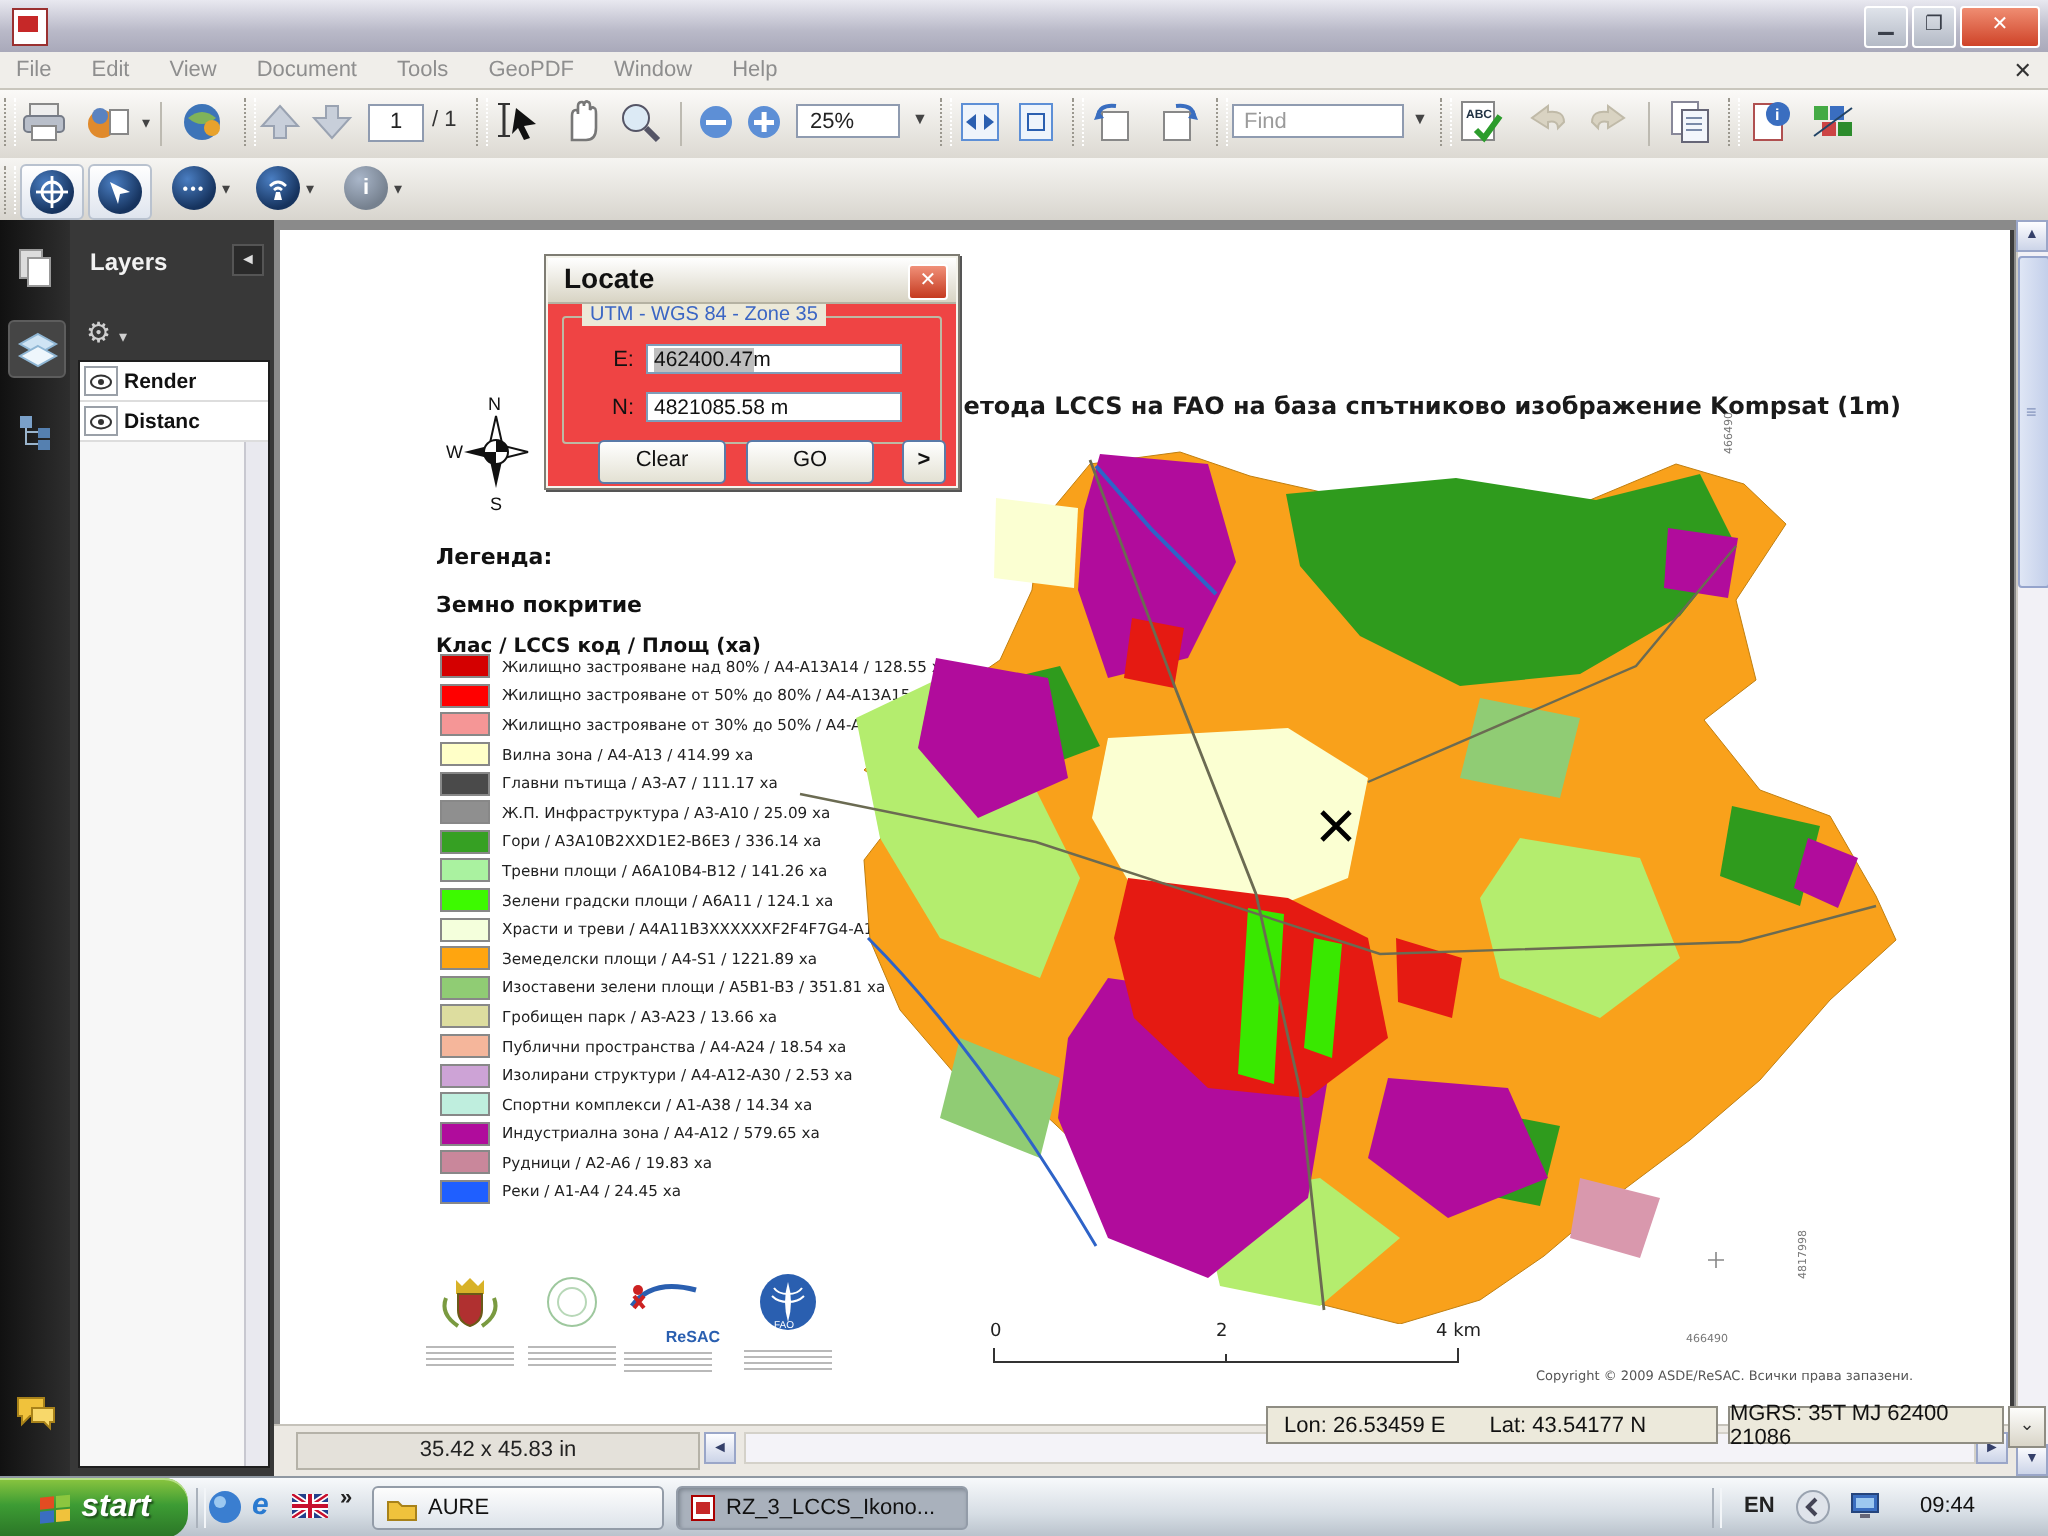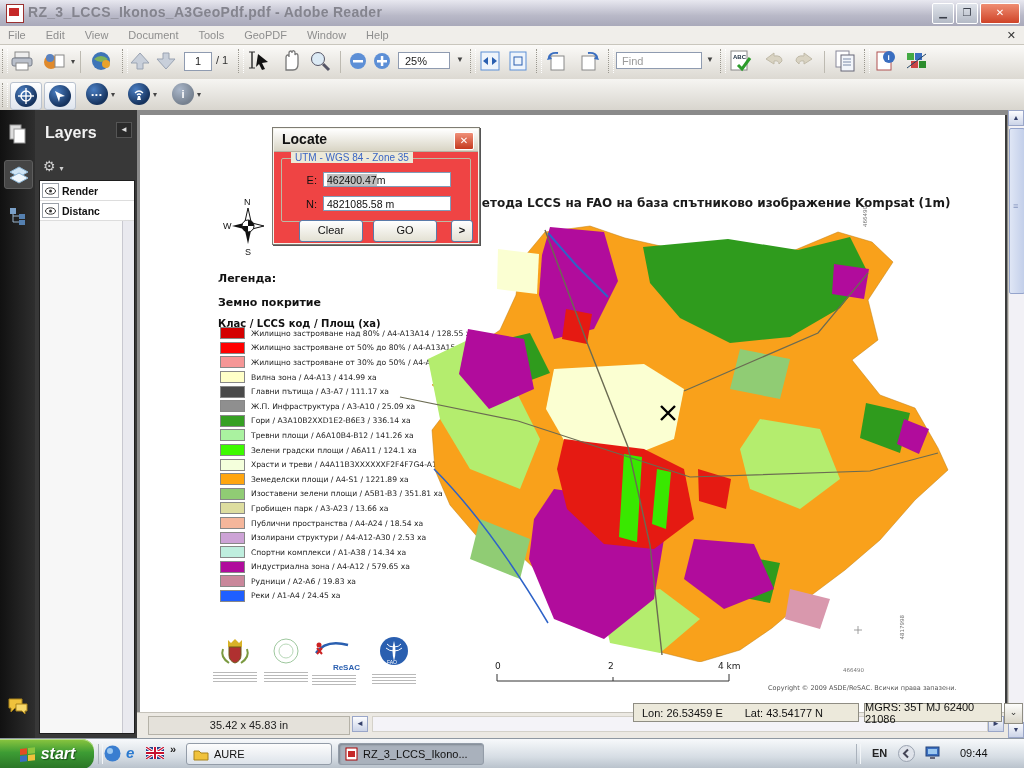--- a/index.html
+++ b/index.html
@@ -36,21 +36,21 @@
     display:flex;align-items:center;padding-left:5px;box-sizing:border-box;}
   .bluedisc{width:22px;height:22px;border-radius:50%;background:radial-gradient(circle at 35% 30%,#4a7ec2,#16335e 70%);
     color:#fff;display:flex;align-items:center;justify-content:center;}
   .geo-btn{top:3px;width:30px;height:26px;border:1px solid #b9c2cf;border-radius:3px;
     background:linear-gradient(#ffffff,#dfe5ee);display:flex;align-items:center;justify-content:center;}
   
   .navstrip{left:0;top:110px;width:35px;height:628px;background:linear-gradient(90deg,#111,#2e2e2e);}
   .navico{left:4px;width:27px;height:27px;display:flex;align-items:center;justify-content:center;border-radius:3px;}
   .navico.active{background:#454545;border:1px solid #5d5d5d;}
   .layerspanel{left:35px;top:110px;width:102px;height:628px;background:#383838;}
-  .lp-title{left:10px;top:14px;color:#f2f2f2;font-size:16px;font-weight:bold;}
+  .lp-title{left:10px;top:14px;color:#f2f2f2;font-size:12px;font-weight:bold;}
   .lp-collapse{right:5px;top:12px;width:14px;height:14px;background:#2a2a2a;border:1px solid #555;color:#ddd;
     font-size:8px;text-align:center;line-height:13px;}
   .lp-gear{left:8px;top:48px;color:#cfcfcf;font-size:14px;}
   .layerlist{left:4px;top:70px;width:94px;height:552px;background:#f7f7f7;border:1px solid #1e1e1e;}
   .layerrow{position:relative;height:19px;border-bottom:1px solid #ddd;display:flex;align-items:center;background:#fff;}
   .eyebox{width:15px;height:13px;border:1px solid #9aa0a8;background:#fff;margin:0 3px 0 2px;display:flex;align-items:center;justify-content:center;}
   .layerlabel{font-size:10.5px;font-weight:bold;color:#111;white-space:nowrap;overflow:hidden;}
   .ll-scroll{position:absolute;right:0;top:0;width:11px;height:100%;background:#e9e9ef;border-left:1px solid #c8c8d0;}
   .ll-up{width:11px;height:11px;background:linear-gradient(#fff,#ccd4e8);font-size:6px;color:#445;text-align:center;line-height:11px;}
   
@@ -113,21 +113,20 @@
   .trayico{display:flex;align-items:center;justify-content:center;}
   .qsep{top:5px;width:3px;height:20px;border-left:1px solid #aab2bc;border-right:1px solid #f2f5f8;}
 </style>
 </head>
 <body>
 
 <div class="screen">
 
   <div class="abs titlebar">
     <div class="abs pdficon"></div>
-    <div class="abs title-text">RZ_3_LCCS_Ikonos_A3GeoPdf.pdf - Adobe Reader</div>
     <div class="abs winbtn" style="right:70px;">▁</div>
     <div class="abs winbtn" style="right:46px;">❐</div>
     <div class="abs winbtn close" style="right:4px;width:38px;">✕</div>
   </div>
 
   <div class="abs menubar">
       <span class="menu-item">File</span>
       <span class="menu-item">Edit</span>
       <span class="menu-item">View</span>
       <span class="menu-item">Document</span>

